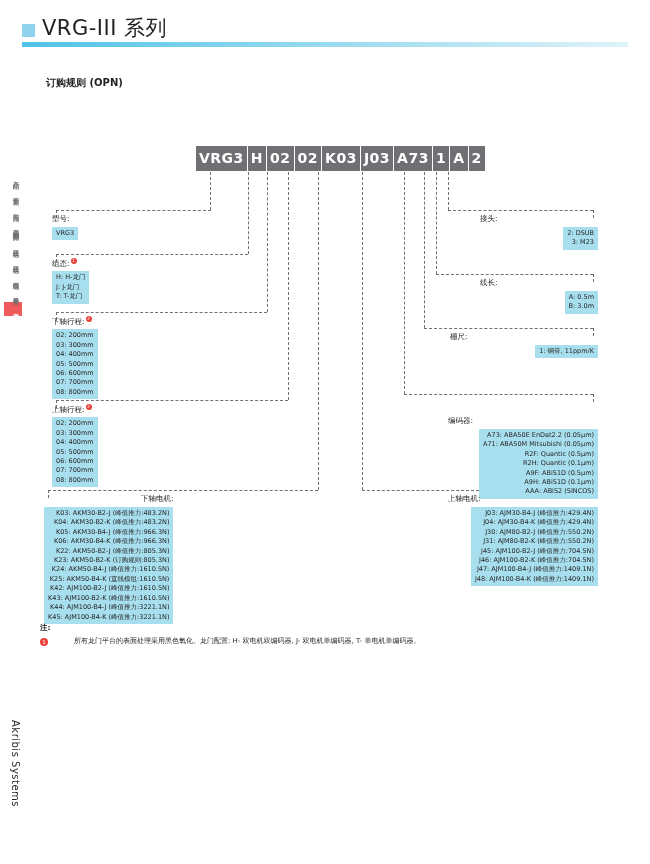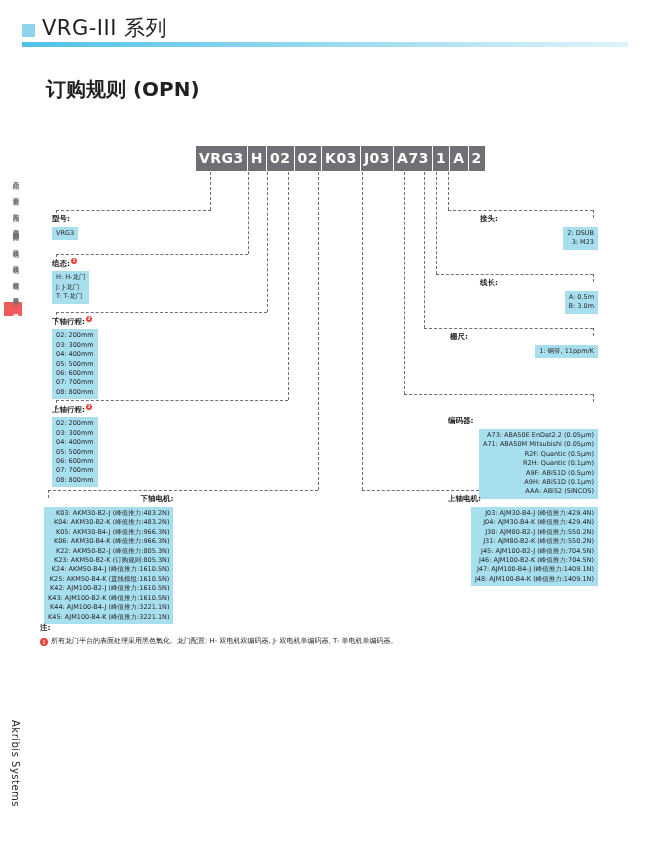--- a/index.html
+++ b/index.html
@@ -26,21 +26,21 @@
     background: #8fd4ec;
   }
   #header-title {
     position: absolute; left: 42px; top: 14px;
     font-size: 21px; letter-spacing: 0.5px; color: #231f20;
   }
 
   
   #section-title {
     position: absolute; left: 46px; top: 76px;
-    font-size: 20px; font-weight: bold; color: #231f20;
+    font-size: 10px; font-weight: bold; color: #231f20;
   }
 
   
   #tabs {
     position: absolute; left: 4px; top: 170px; width: 22px;
   }
   .tab {
     width: 18px;
     margin-bottom: 2px;
     padding: 6px 2px;
@@ -85,21 +85,21 @@
 
   
   .label-block {
     position: absolute;
     font-size: 6.5px;
     line-height: 1.45;
     color: #231f20;
   }
   .label-title {
     font-size: 7.5px;
-    font-weight: bold;
+    font-weight: normal;
     margin-bottom: 2px;
     white-space: nowrap;
   }
   .label-title .note-dot {
     display: inline-block;
     width: 6px; height: 6px;
     border-radius: 50%;
     background: #e8413a;
     color: #fff;
     font-size: 4.5px;
@@ -130,21 +130,21 @@
     border-top: 1px dashed #6e7073;
     height: 0;
   }
 
   
   #notes {
     position: absolute; left: 40px; top: 622px; width: 560px;
     font-size: 7px; line-height: 1.5; color: #231f20;
   }
   #notes .notes-title { font-weight: bold; margin-bottom: 3px; font-size: 7.5px; }
-  .note-line { display: flex; align-items: center; margin-bottom: 2px; }
+  .note-line { display: flex; align-items: center; margin-bottom: 2px; gap: 23px; }
   .note-num {
     flex: 0 0 auto;
     width: 8px; height: 8px; border-radius: 50%;
     background: #e8413a; color: #fff;
     font-size: 5.5px; line-height: 8px; text-align: center;
     margin-right: 3px; margin-top: 0.5px;
   }
 </style>
 </head>
 <body>

